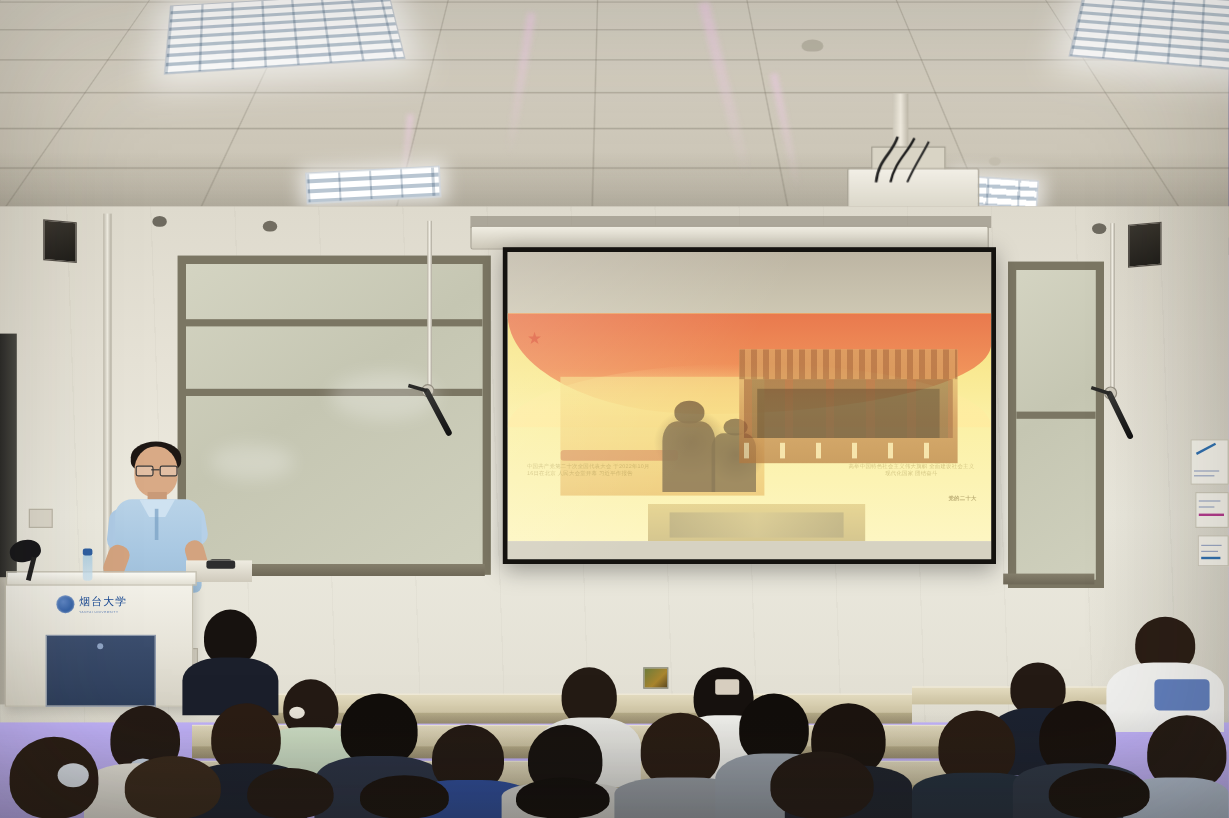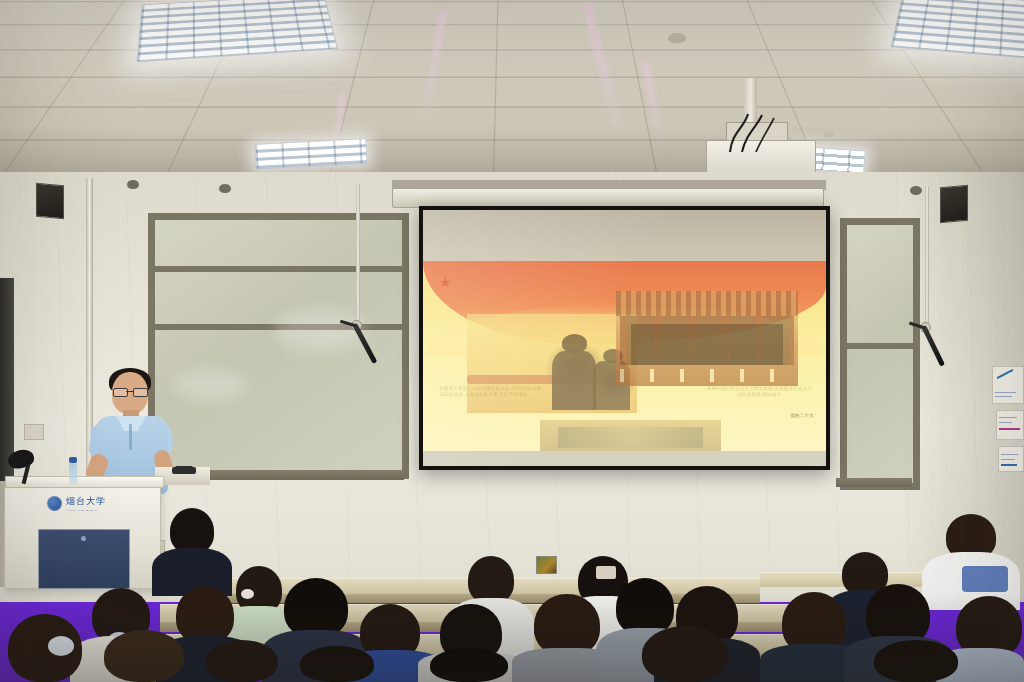--- a/index.html
+++ b/index.html
@@ -1,20 +1,20 @@
 <!DOCTYPE html>
 <html><head>
 <meta charset="utf-8">
 <style>
   html,body{margin:0;padding:0;background:#111;}
   body{font-family:"Liberation Sans",sans-serif;}
 
   #scene{
     position:relative;width:1024px;height:682px;overflow:hidden;
-    background:#6d28d9;
+    background:#c4b5fd;
   }
 
   
   .ceiling{
     position:absolute;left:0;top:0;width:1024px;height:196px;
     background:
       linear-gradient(180deg,#d8d3c6 0%,#d2ccbe 40%,#c9c3b4 80%,#bdb7a8 100%);
     overflow:hidden;
   }
   .ceil-tiles{

